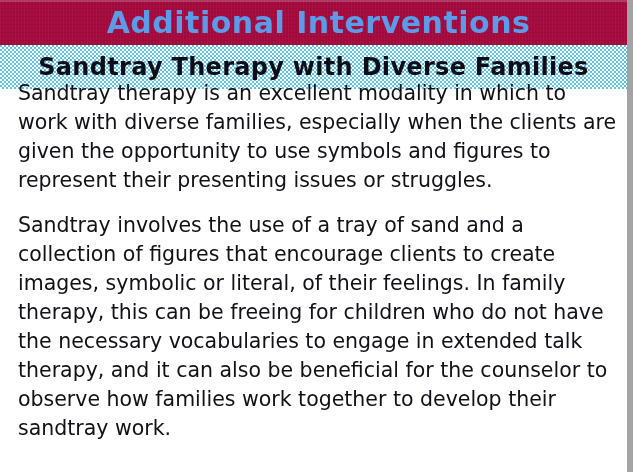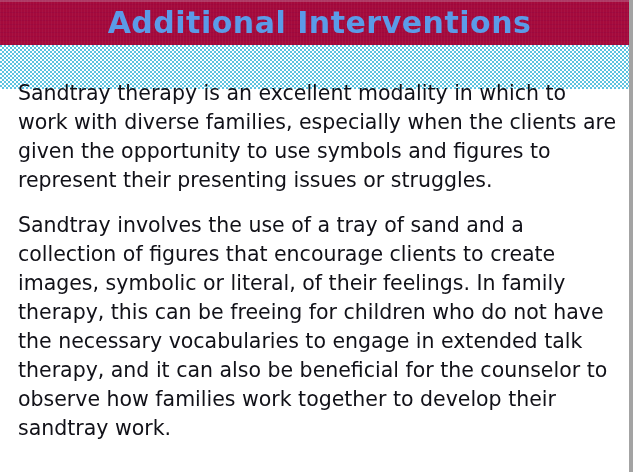--- a/index.html
+++ b/index.html
@@ -9,21 +9,21 @@
     background: #ffffff;
   }
 
   #slide {
     position: relative;
     width: 633px;
     height: 472px;
     background: #ffffff;
     overflow: hidden;
     box-sizing: border-box;
-    border-right: 4px solid #a3a3a3;
+    border-right: 6px solid #a3a3a3;
     font-family: "DejaVu Sans", sans-serif;
   }
 
   
   .title-band {
     position: absolute;
     left: 0;
     top: 0;
     width: 631px;
     height: 45px;
@@ -123,19 +123,20 @@
 </style>
 </head>
 <body>
 
 <div id="slide">
 
   <div class="title-band"></div>
   <div class="title-text">Additional Interventions</div>
 
   <div class="subtitle-band"></div>
+  <div class="subtitle-text">Sandtray Therapy with Diverse Families</div>
 
   <div class="body">
     <p class="para">Sandtray therapy is an excellent modality in which to work with diverse families, especially when the clients are given the opportunity to use symbols and figures to represent their presenting issues or struggles.</p>
     <p class="para">Sandtray involves the use of a tray of sand and a collection of figures that encourage clients to create images, symbolic or literal, of their feelings. In family therapy, this can be freeing for children who do not have the necessary vocabularies to engage in extended talk therapy, and it can also be beneficial for the counselor to observe how families work together to develop their sandtray work.</p>
   </div>
 
 </div>
 
 </body></html>

